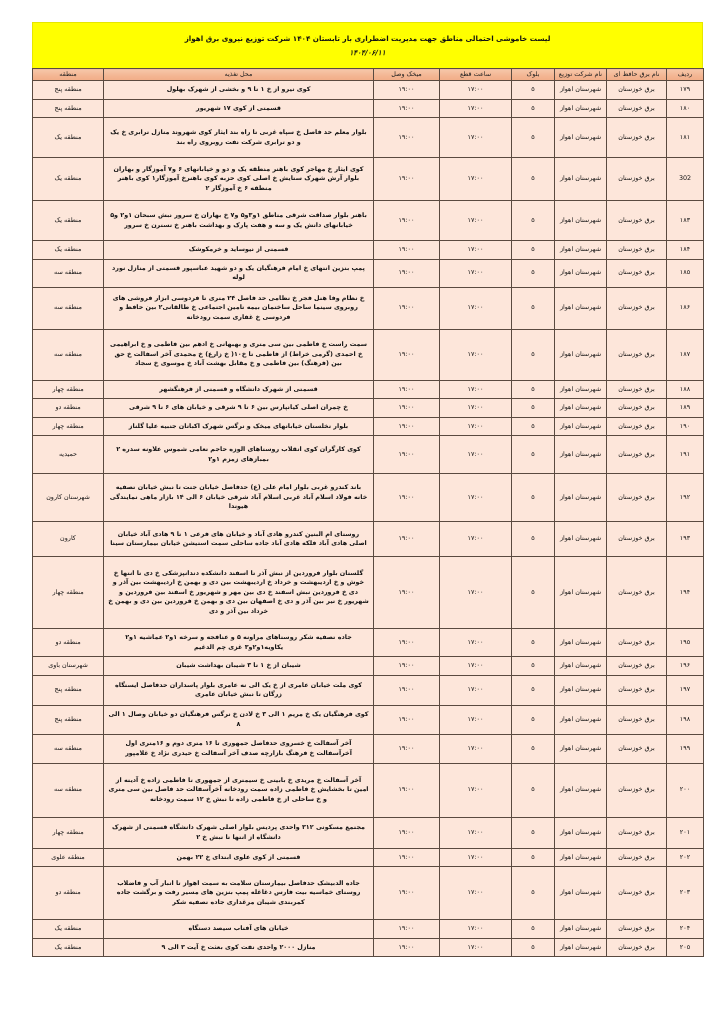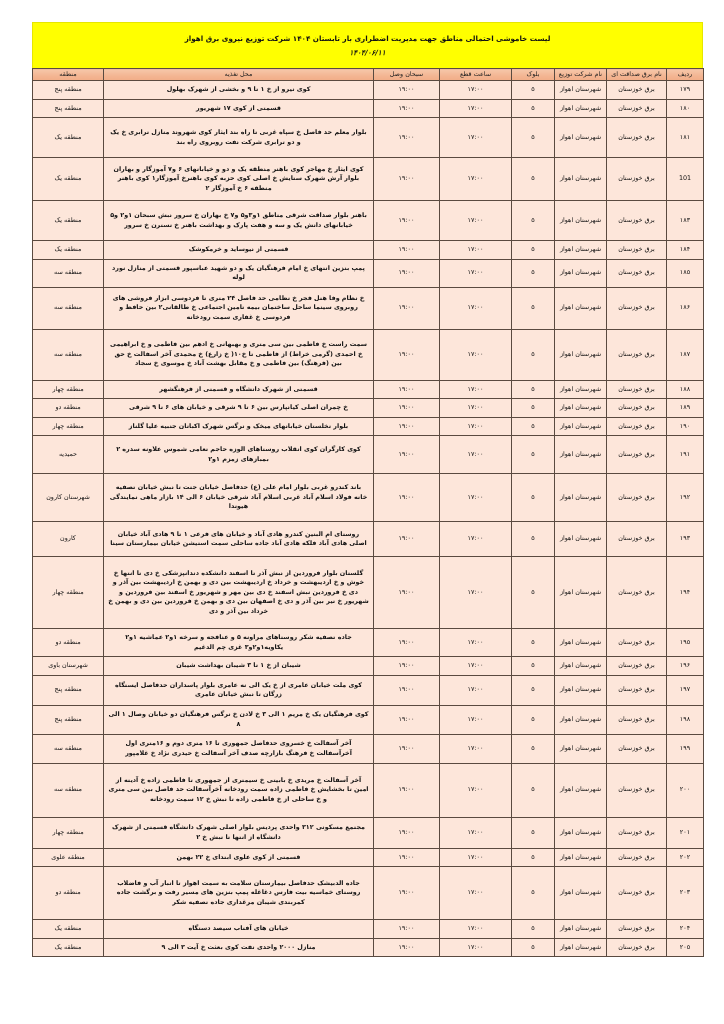--- a/index.html
+++ b/index.html
@@ -33,25 +33,25 @@
         <col style="width:52px">
         <col style="width:43px">
       <col style="width:72px">
         <col style="width:66px">
         <col style="width:270px">
         <col style="width:71px">
     </colgroup>
     <thead>
       <tr>
         <th>ردیف</th>
-        <th>نام برق صداقت ای</th>
+        <th>نام برق حافظ ای</th>
         <th>نام شرکت توزیع</th>
         <th>بلوک</th>
         <th>ساعت قطع</th>
-        <th>سبحان وصل</th>
+        <th>میخک وصل</th>
         <th>محل تغذیه</th>
         <th>منطقه</th>
       </tr>
     </thead>
     <tbody id="rows">
         <tr style="height: 13px;">
           <td class="num">۱۷۹</td>
           <td class="plain">برق خوزستان</td>
           <td class="plain">شهرستان اهواز</td>
           <td class="num">۵</td>
@@ -74,21 +74,21 @@
           <td class="num">۱۸۱</td>
           <td class="plain">برق خوزستان</td>
           <td class="plain">شهرستان اهواز</td>
           <td class="num">۵</td>
           <td class="num">۱۷:۰۰</td>
           <td class="num">۱۹:۰۰</td>
           <td class="loc">بلوار معلم حد فاصل خ سپاه غربی تا راه بند ایثار   کوی شهروند   منازل ترابری خ یک و دو ترابری شرکت نفت روبروی راه بند</td>
           <td class="plain">منطقه یک</td>
         </tr>
         <tr style="height: 43px;">
-          <td class="num">101</td>
+          <td class="num">302</td>
           <td class="plain">برق خوزستان</td>
           <td class="plain">شهرستان اهواز</td>
           <td class="num">۵</td>
           <td class="num">۱۷:۰۰</td>
           <td class="num">۱۹:۰۰</td>
           <td class="loc">کوی ایثار خ مهاجر   کوی باهنر منطقه یک و دو و خیابانهای ۶ و۷ آموزگار و بهاران   بلوار آرش   شهرک ستایش خ اصلی   کوی حزبه   کوی باهنرخ آموزگار۱   کوی باهنر منطقه ۶   خ آموزگار ۲</td>
           <td class="plain">منطقه یک</td>
         </tr>
         <tr style="height: 40px;">
           <td class="num">۱۸۳</td>

